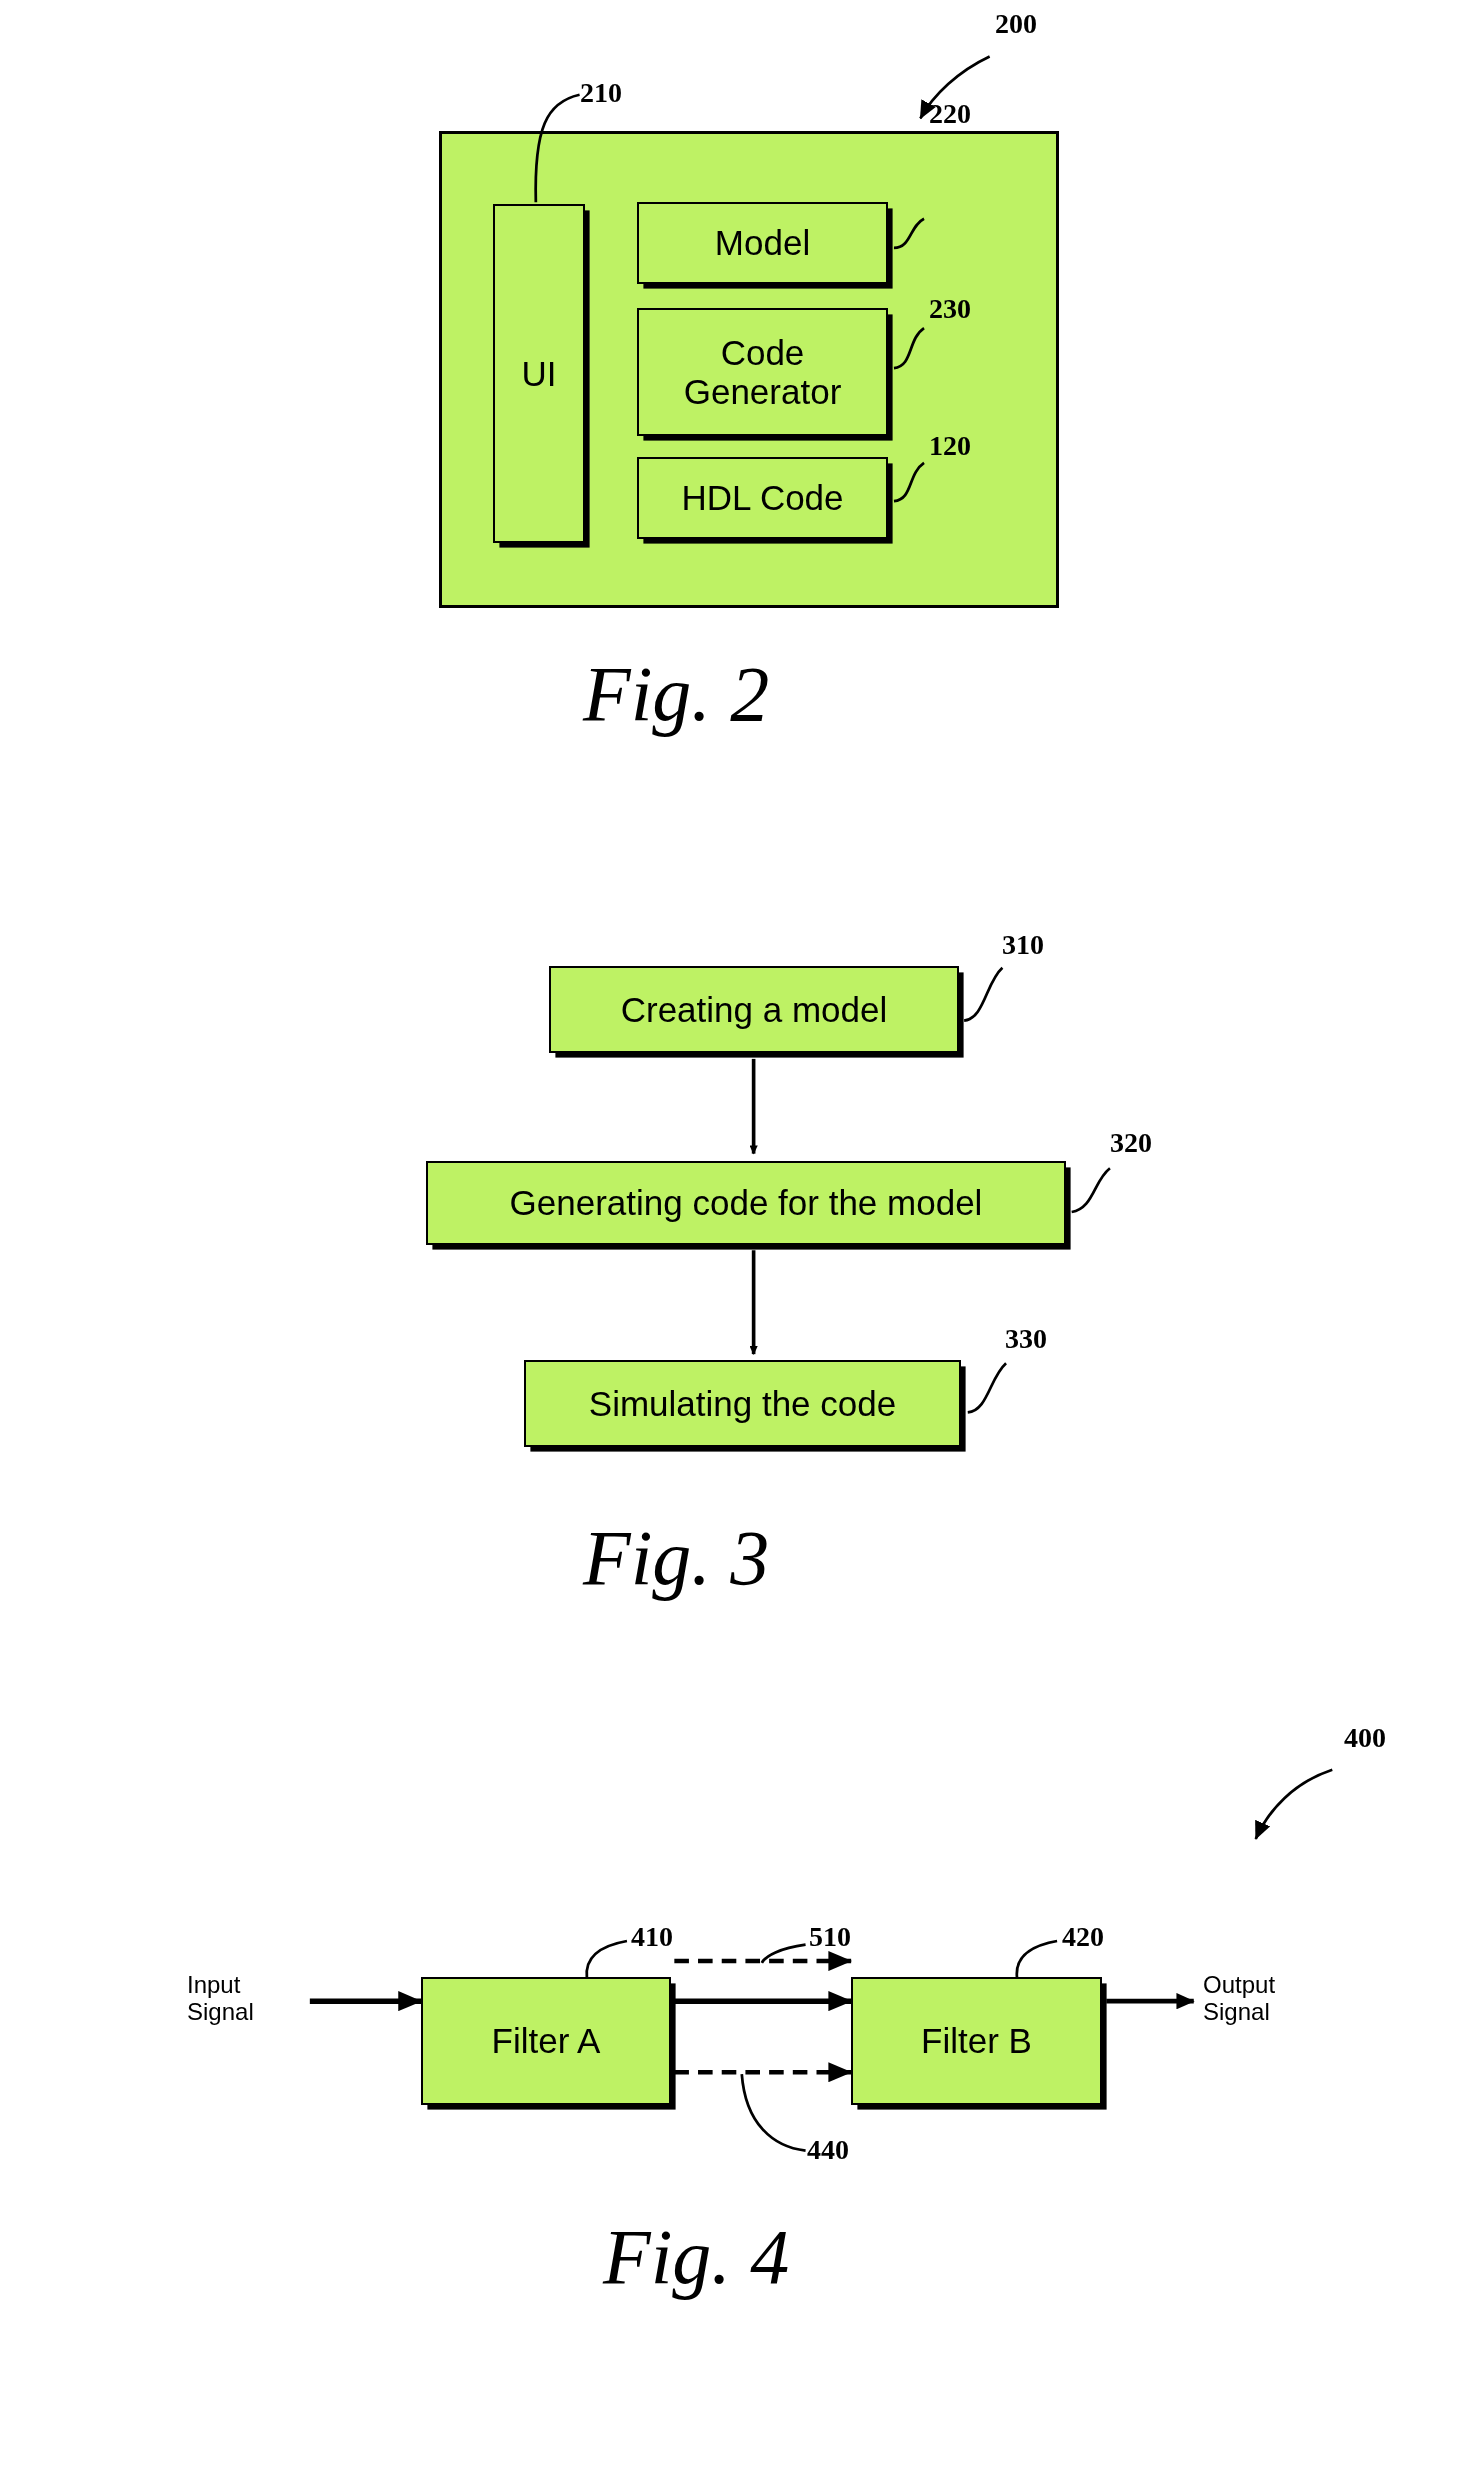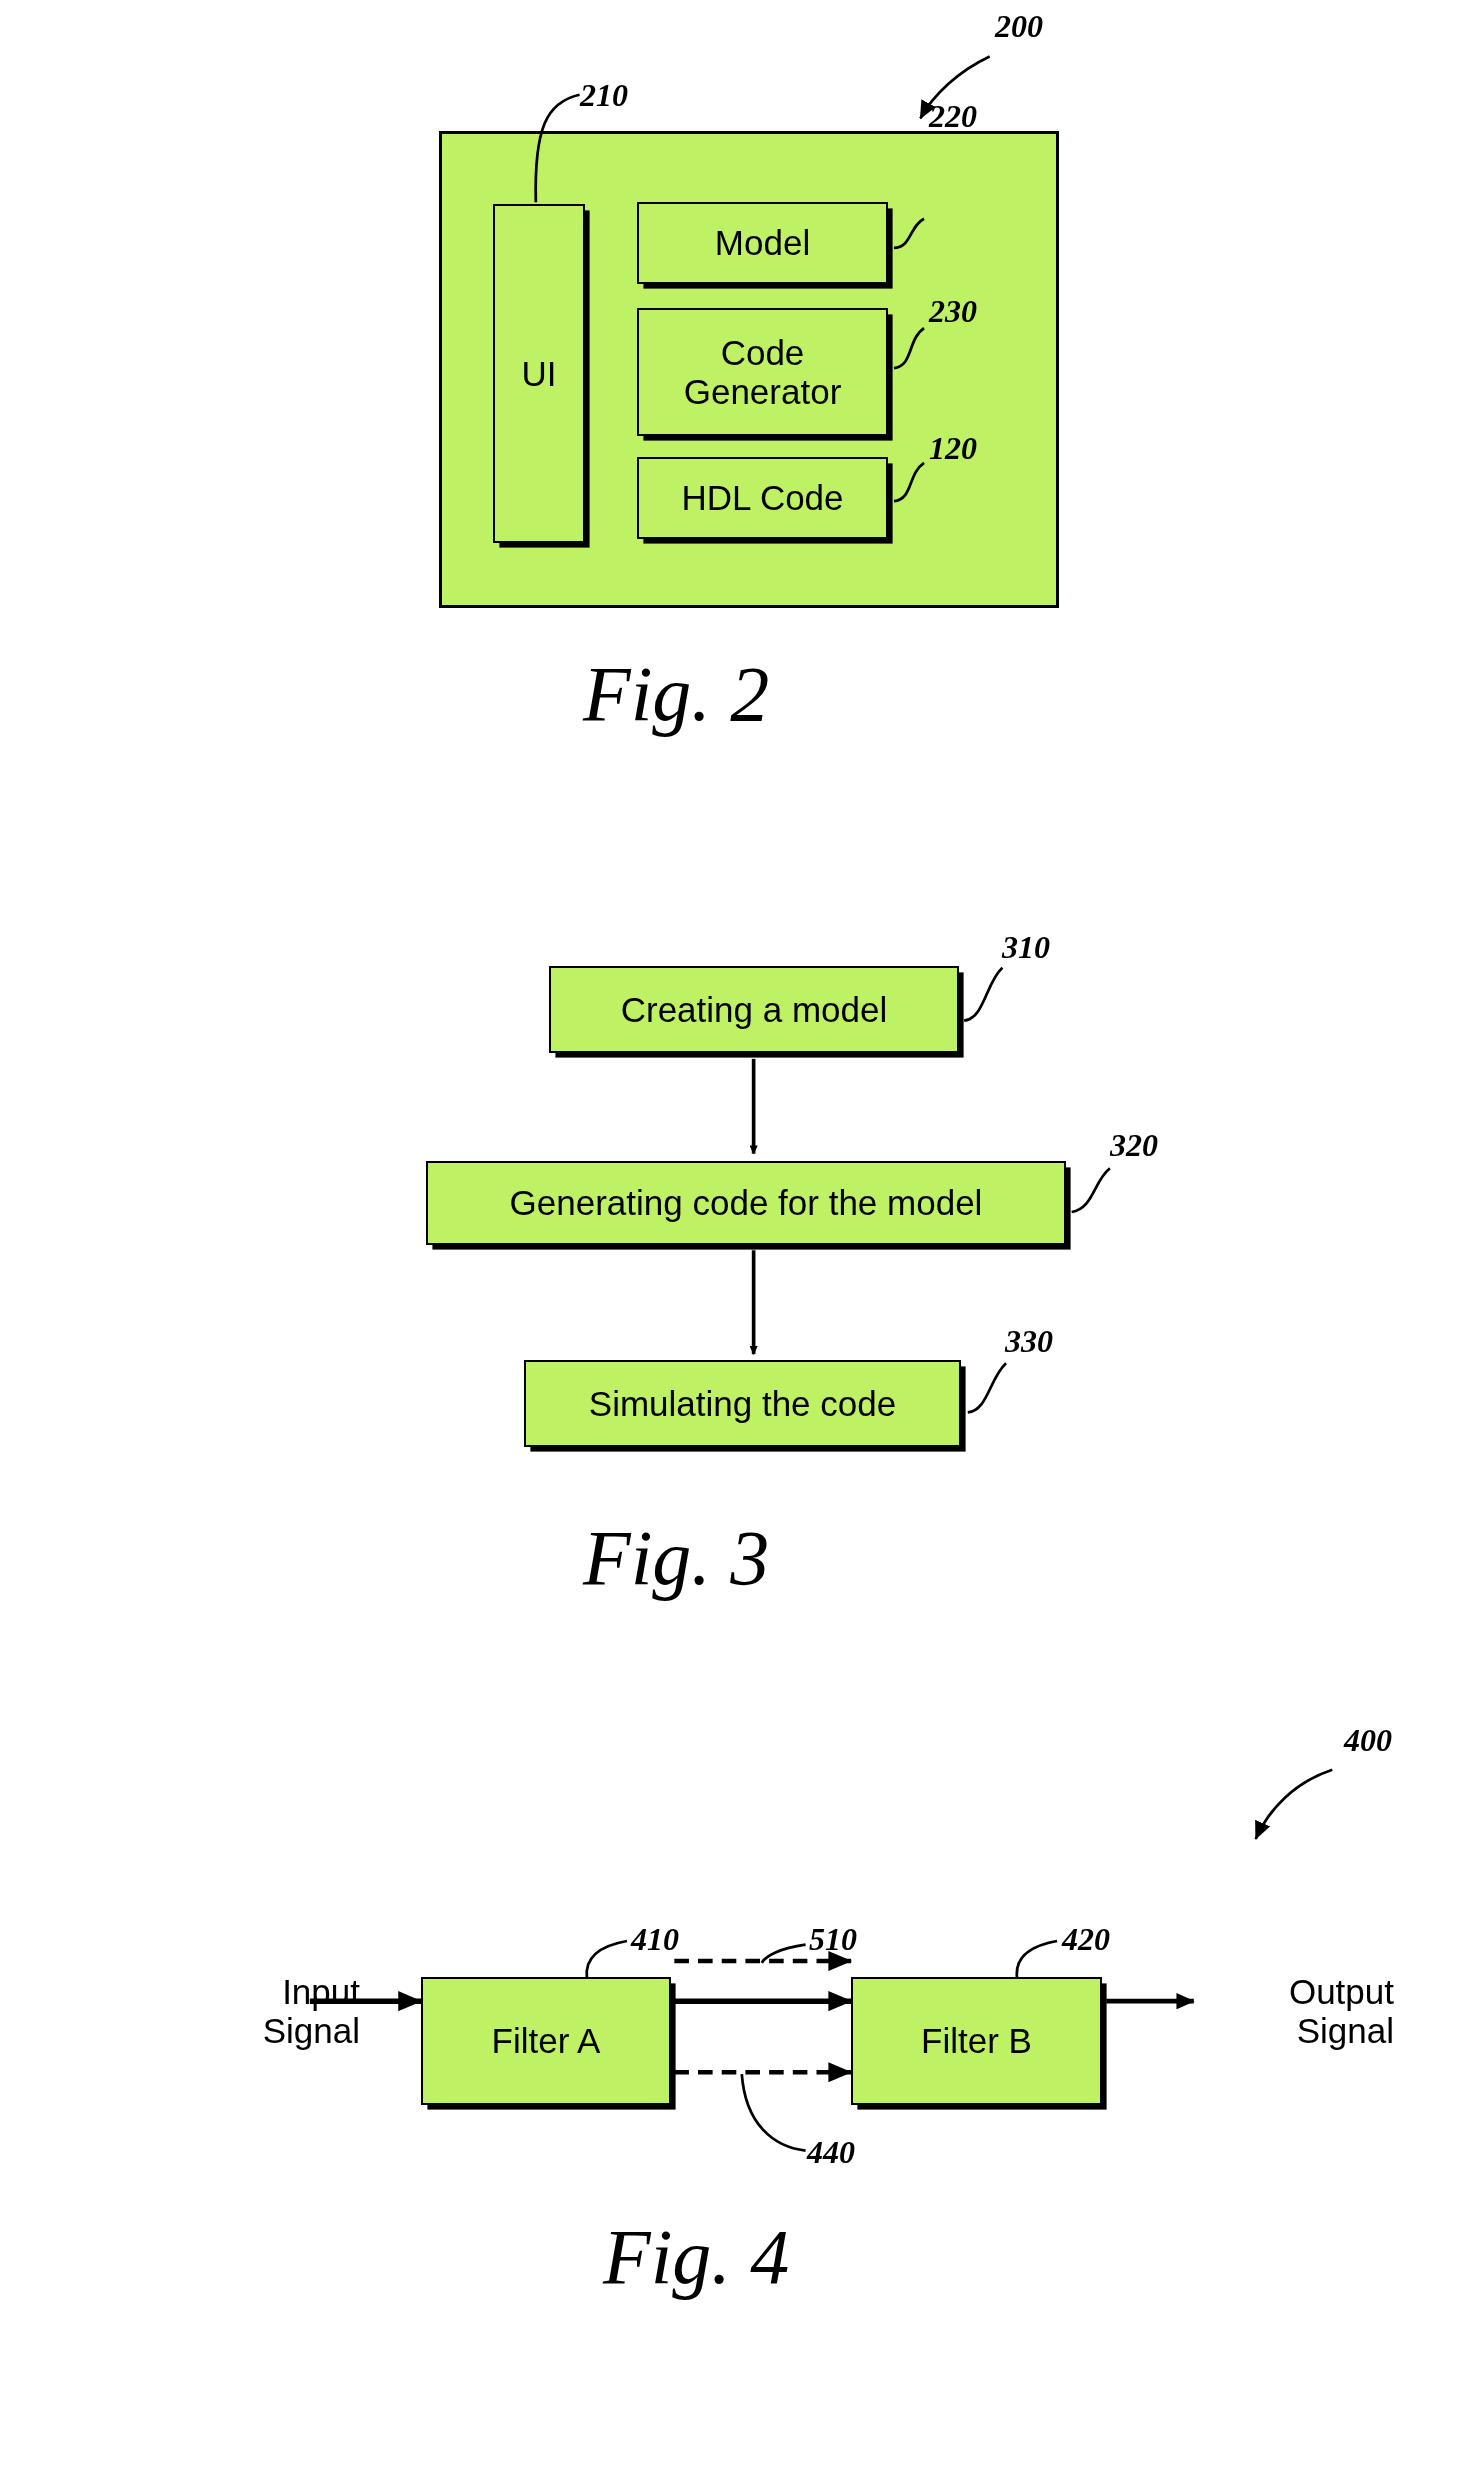--- a/index.html
+++ b/index.html
@@ -32,42 +32,41 @@
     text-align: center;
     line-height: 1.12;
   }
   .pbox.plain { box-shadow: none; }
 
   
   .ref {
     position: absolute;
     font-family: "Liberation Serif", serif;
     font-weight: bold;
-    font-style: italic;
-    font-size: 32px;
+    font-size: 28px;
     letter-spacing: 0px;
     white-space: nowrap;
   }
 
   
   .figcap {
     position: absolute;
     font-family: "Liberation Serif", serif;
     font-style: italic;
     font-size: 78px;
     white-space: nowrap;
   }
 
   
   .plabel {
     position: absolute;
-    font-size: 35px;
+    font-size: 24px;
     line-height: 1.12;
     white-space: nowrap;
-    text-align: right;
+    text-align: left;
   }
 
   
   svg.overlay {
     position: absolute;
     left: 0;
     top: 0;
     width: 1479px;
     height: 2475px;
     pointer-events: none;

